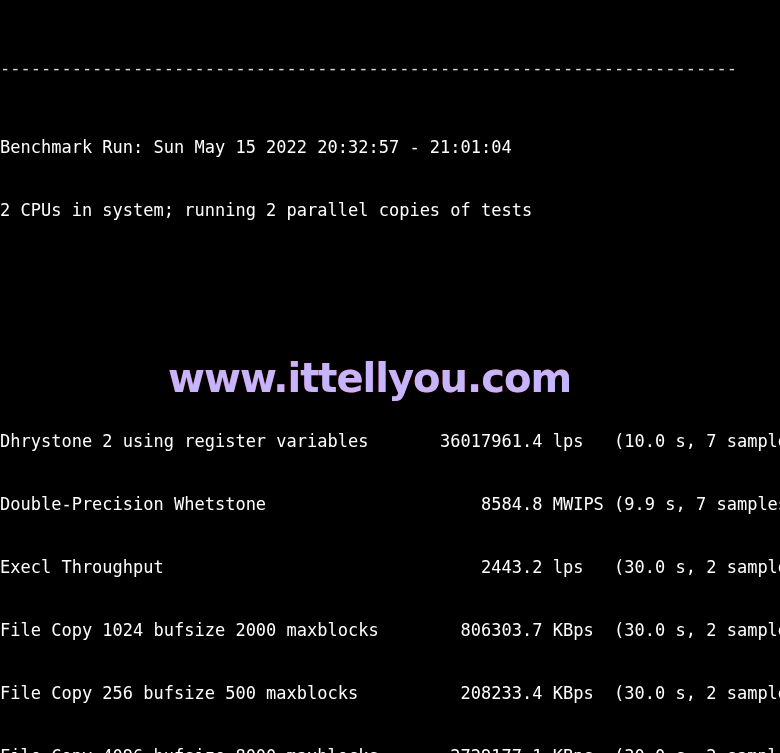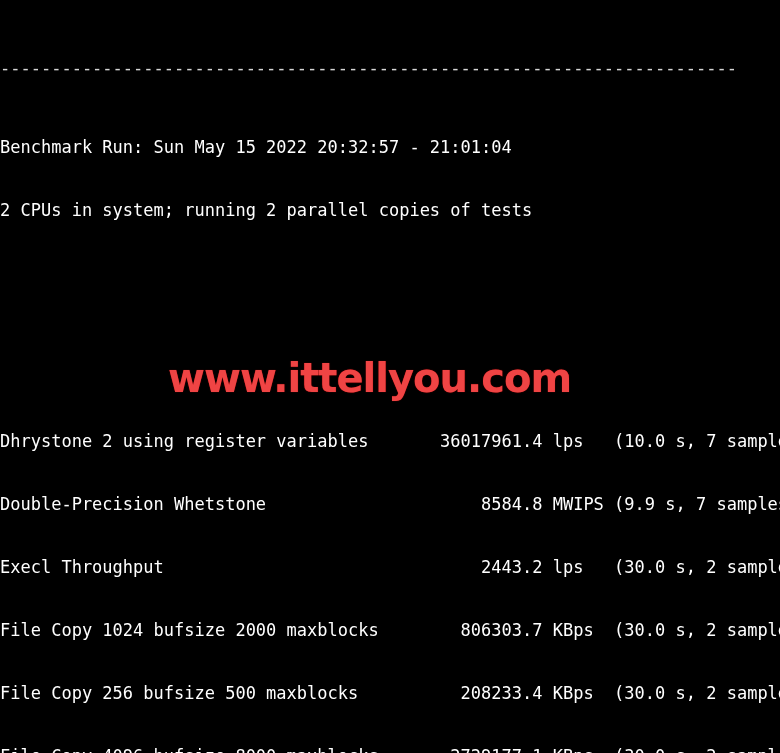--- a/index.html
+++ b/index.html
@@ -39,21 +39,21 @@
     left: 168px;
     top: 358px;
     width: 456px;
     height: 40px;
     font-family: "DejaVu Sans", sans-serif;
     font-weight: bold;
     font-style: normal;
     font-size: 40px;
     line-height: 40px;
     letter-spacing: -1px;
-    color: #ef4444;
+    color: #c4b5fd;
     text-shadow: 0 0 1px #b00000;
     pointer-events: none;
     white-space: pre;
   }
   .dash-rule {
     color: #d5d5d5;
   }
 </style>
 </head>
 <body>

